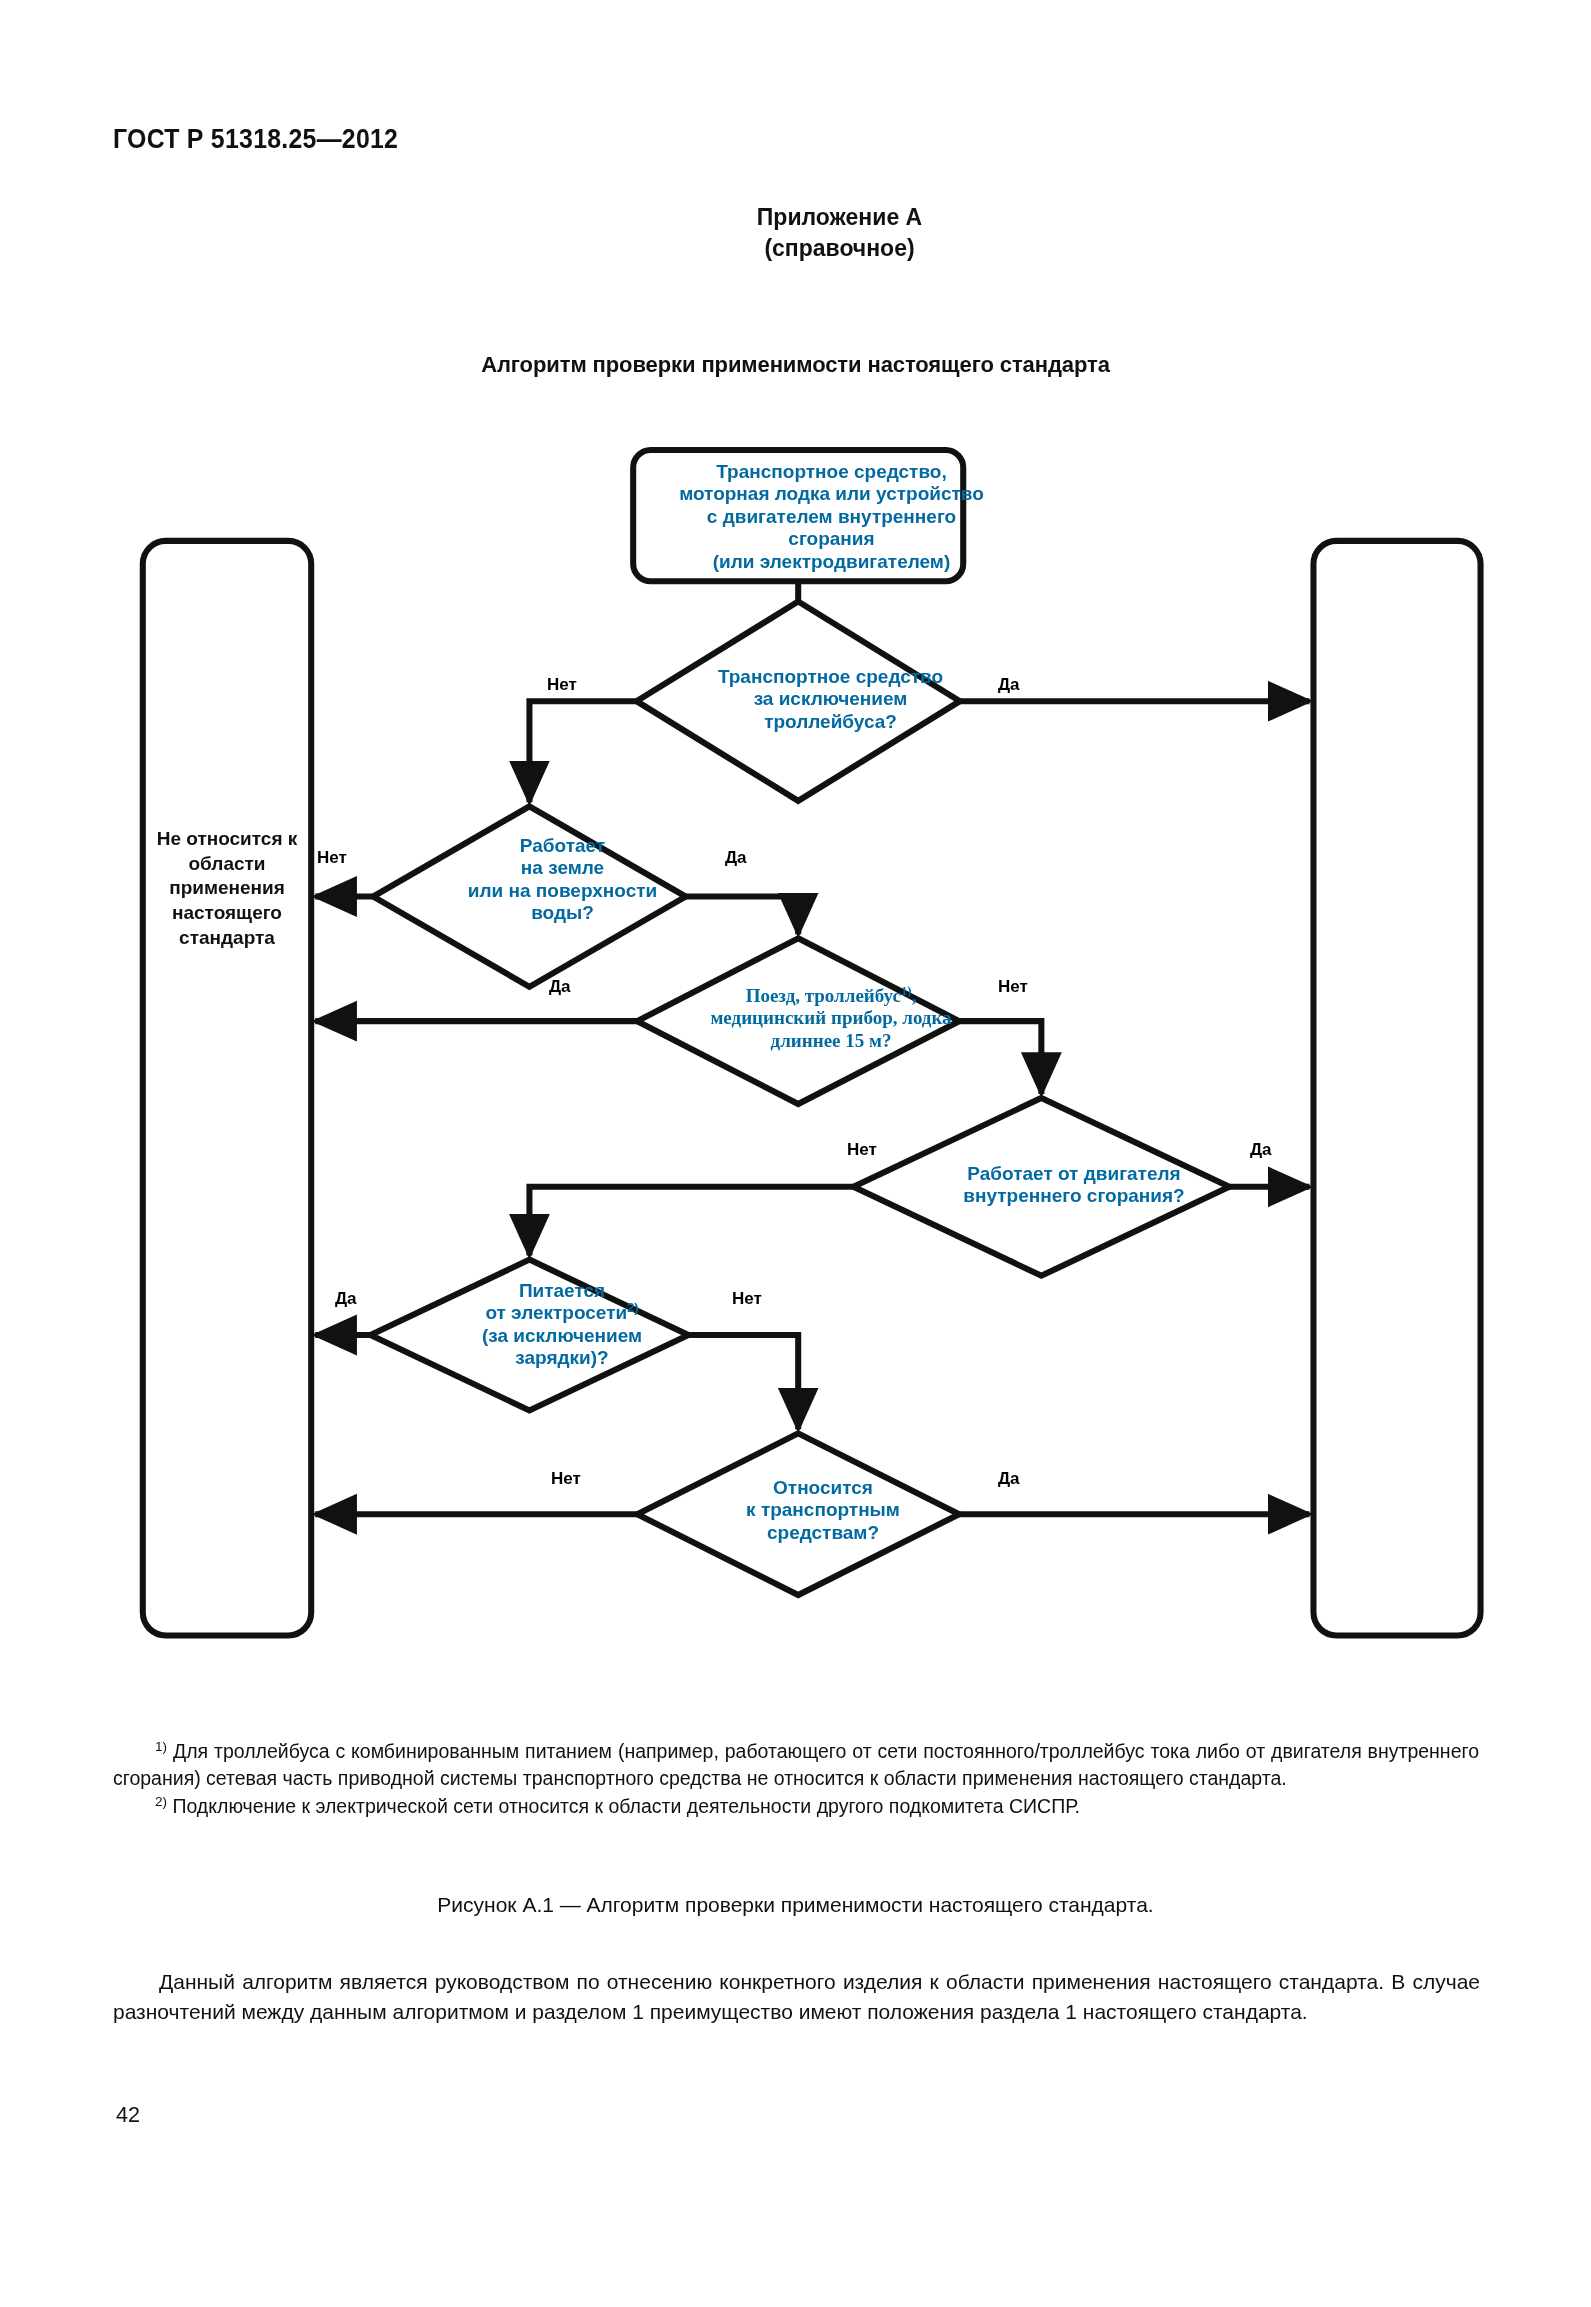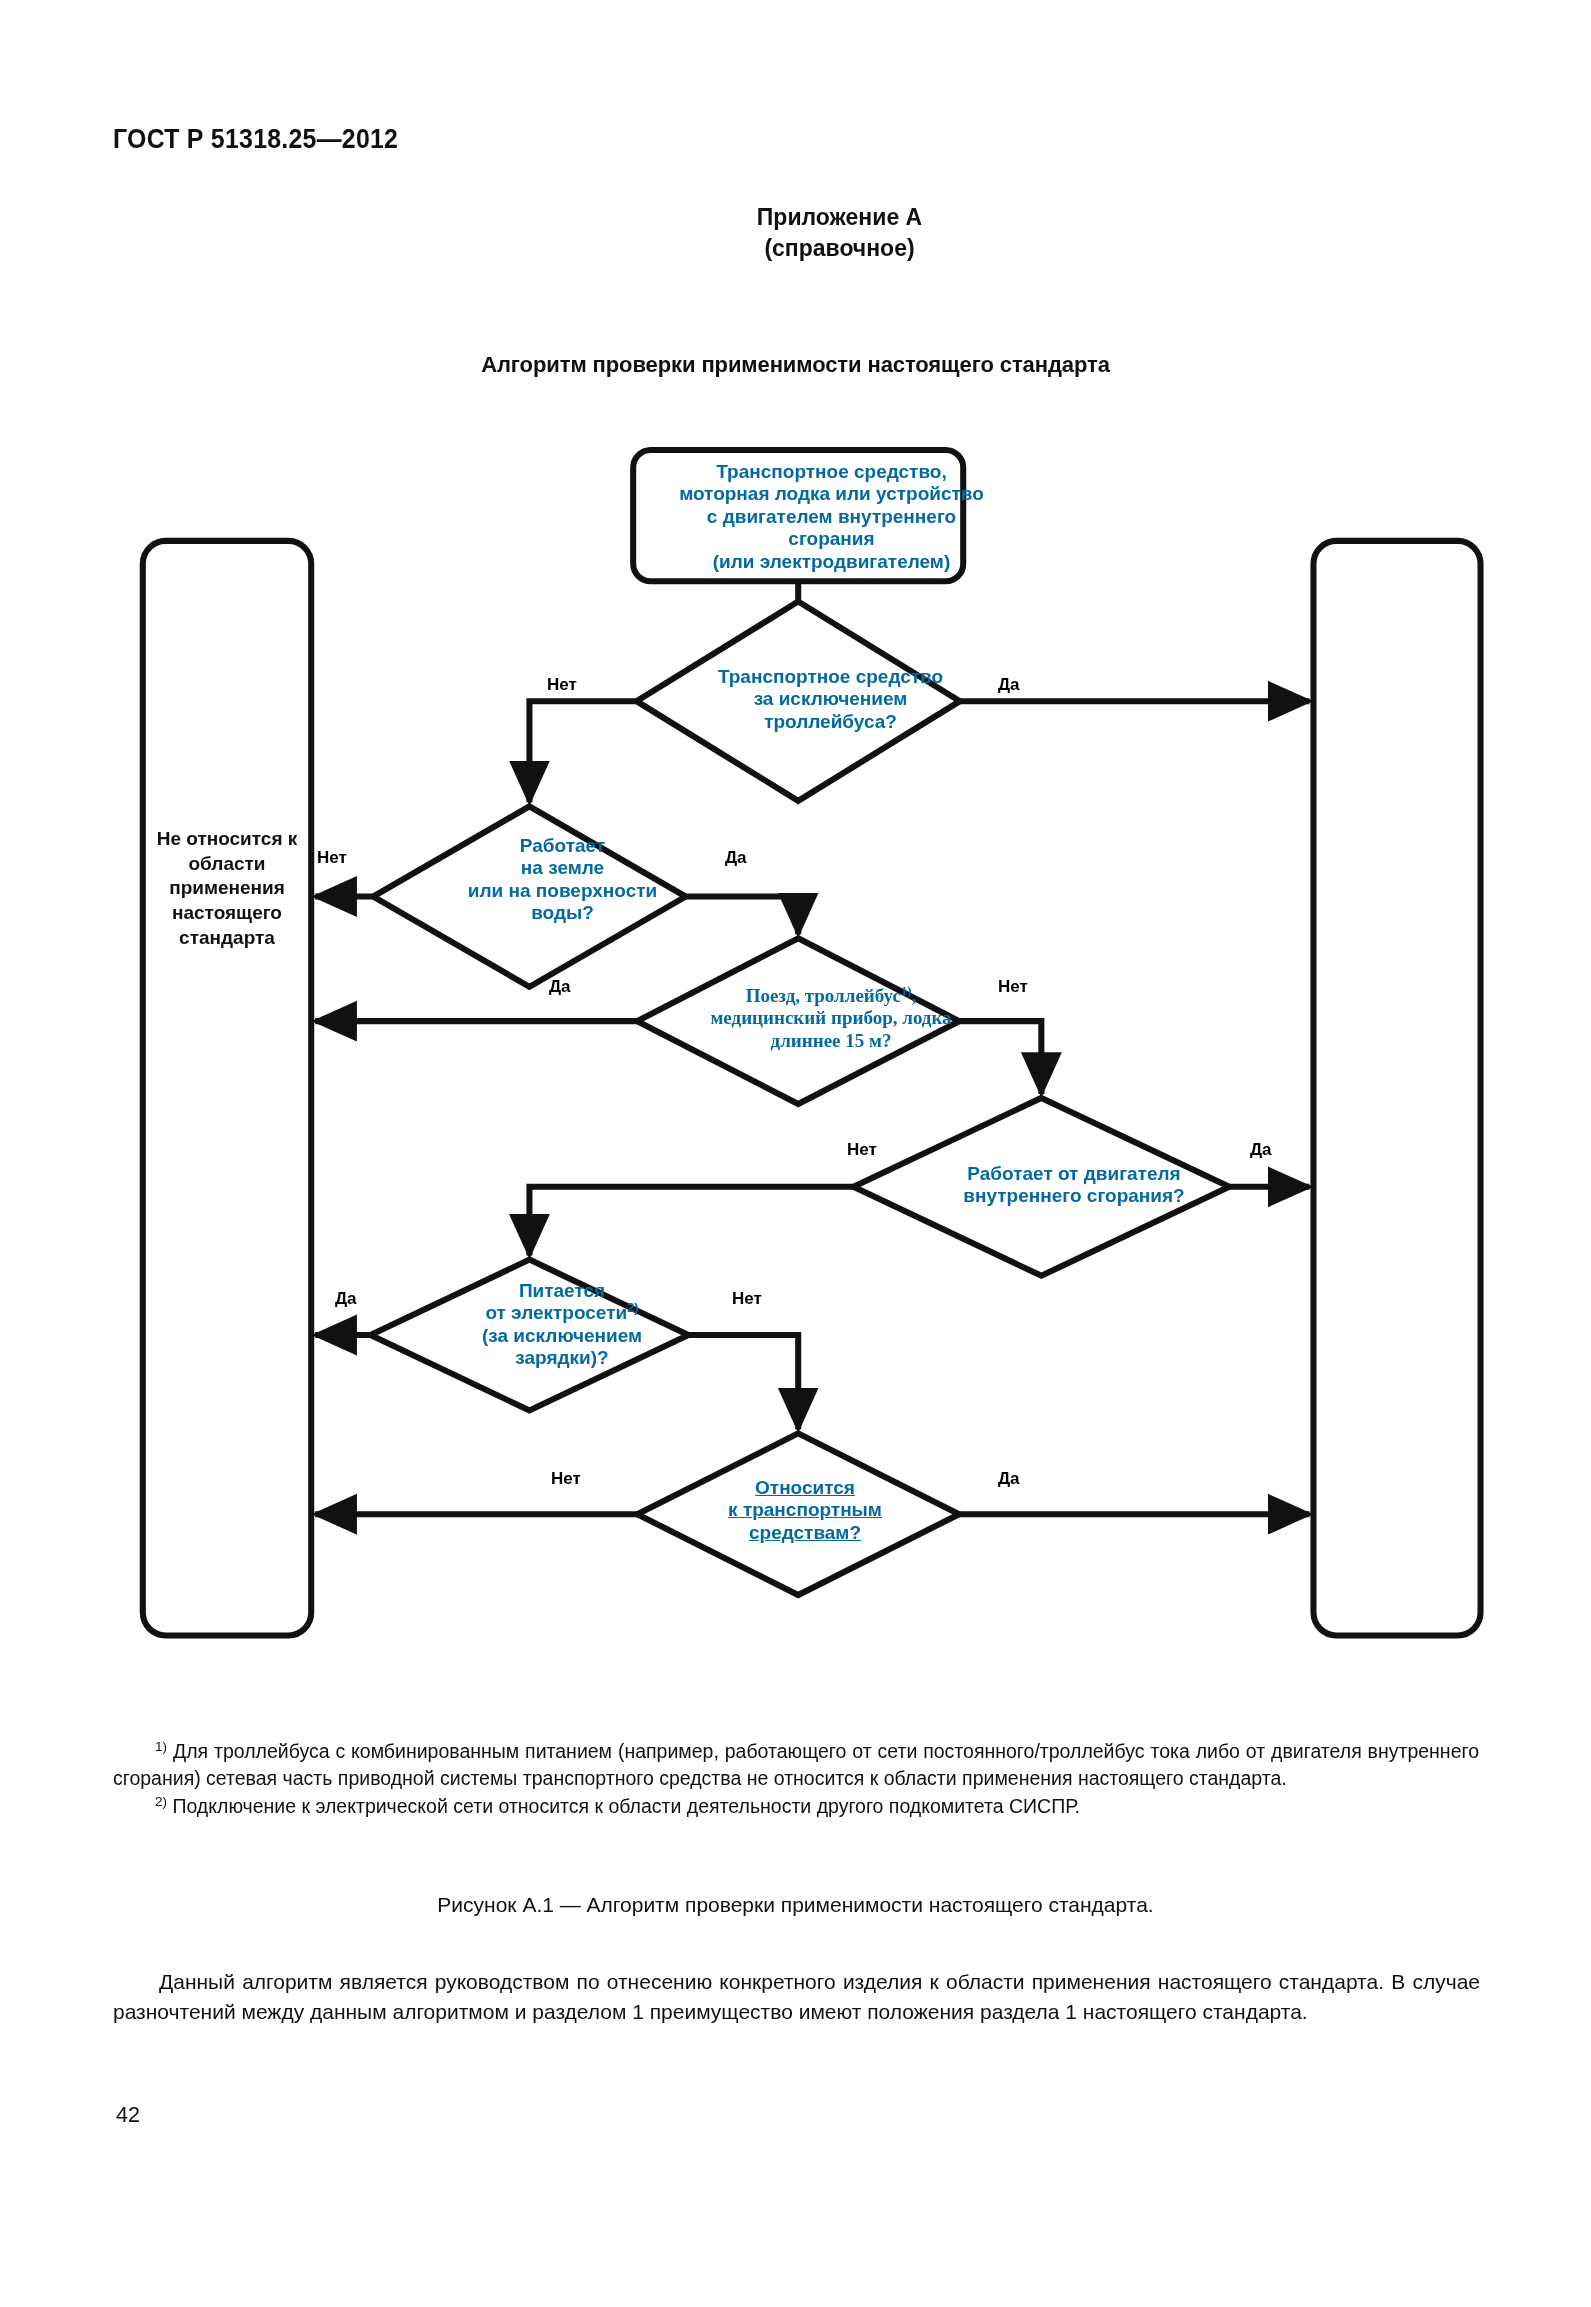--- a/index.html
+++ b/index.html
@@ -255,21 +255,21 @@
 длиннее 15 м?</span></div>
 
     <div class="node-text" style="left:886px; top:1163px; width:310px;">Работает от двигателя
 внутреннего сгорания?</div>
 
     <div class="node-text" style="left:401px; top:1280px; width:256px;"><span style="white-space:pre-line;">Питается
 от электросети</span><span class="sup">2)</span><span style="white-space:pre-line;">
 (за исключением
 зарядки)?</span></div>
 
-    <div class="node-text" style="left:644px; top:1477px; width:256px;text-decoration:underline;">Относится
+    <div class="node-text" style="left:662px; top:1477px; width:256px;">Относится
 к транспортным
 средствам?</div>
 
     <div class="edge-label" style="left:547px; top:675px;">Нет</div>
     <div class="edge-label" style="left:998px; top:675px;">Да</div>
 
     <div class="edge-label" style="left:317px; top:848px;">Нет</div>
     <div class="edge-label" style="left:725px; top:848px;">Да</div>
 
     <div class="edge-label" style="left:549px; top:977px;">Да</div>

